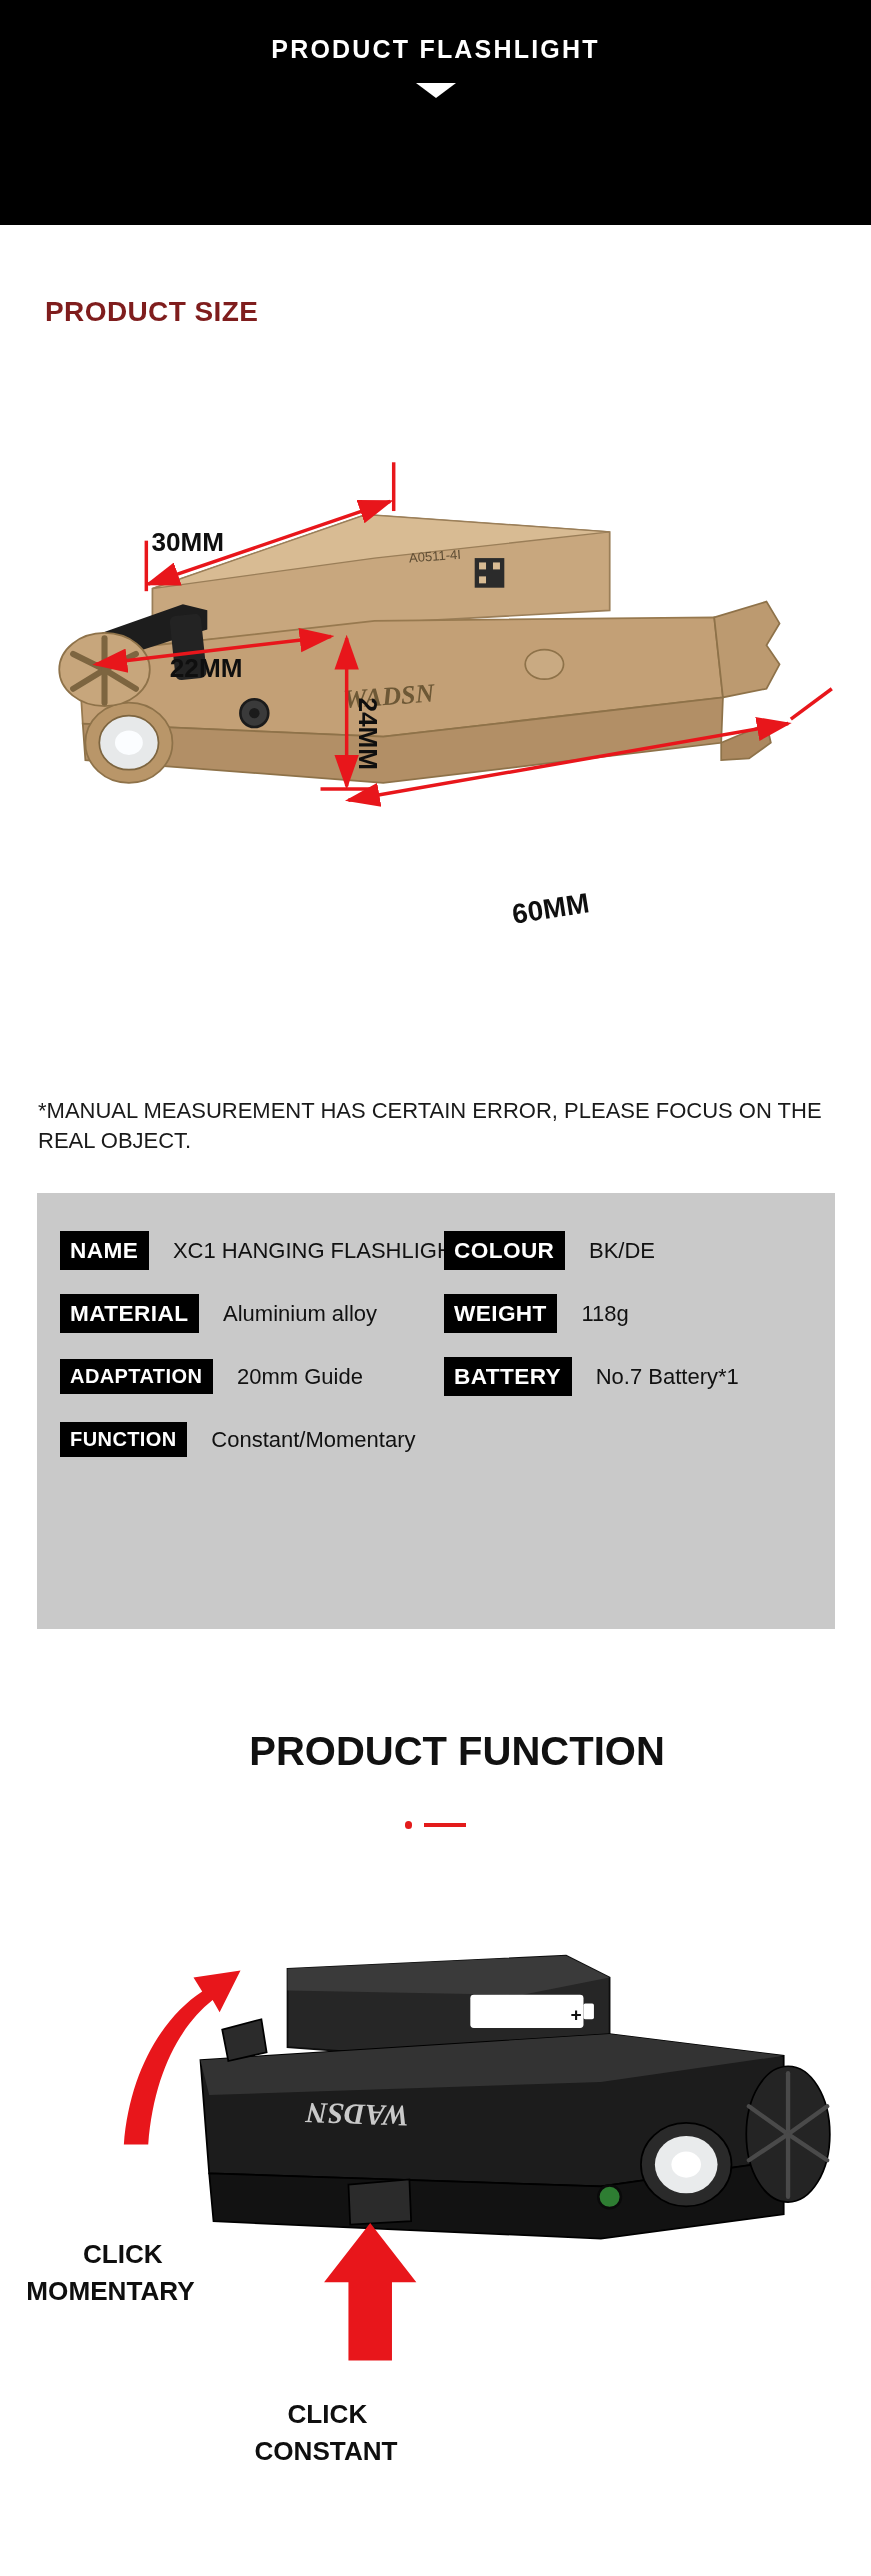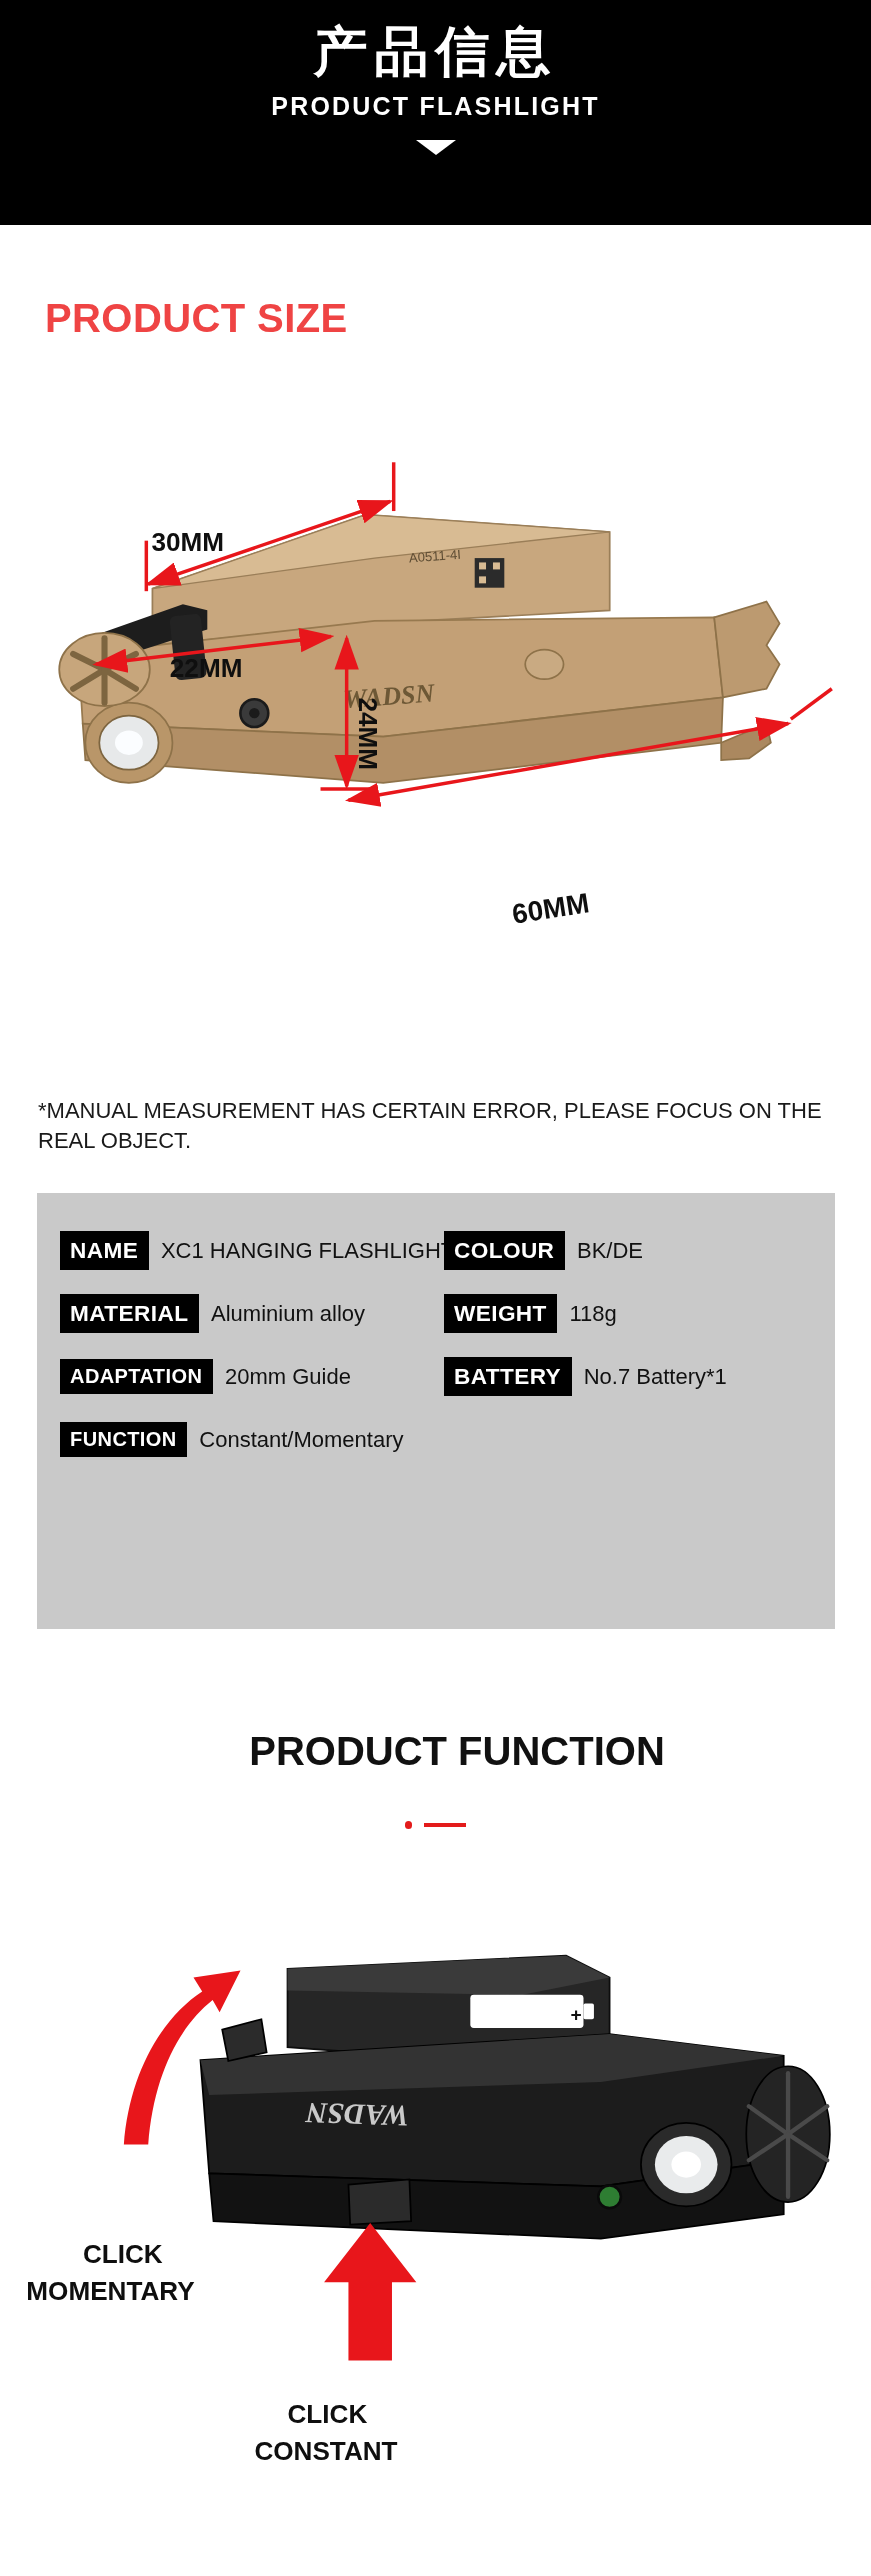--- a/index.html
+++ b/index.html
@@ -47,23 +47,23 @@
   .banner-caret {
     margin-top: 19px;
     width: 0; height: 0;
     border-left: 20px solid transparent;
     border-right: 20px solid transparent;
     border-top: 15px solid #ffffff;
   }
 
   
   .section-title {
-    font-size: 40px;
-    font-weight: bold;
-    color: #ef4444;
+    font-size: 28px;
+    font-weight: bold;
+    color: #7f1d1d;
     letter-spacing: 0.4px;
   }
   .size-title {
     position: absolute;
     left: 45px;
     top: 296px;
   }
   .function-title {
     position: absolute;
     width: 100%;
@@ -122,20 +122,21 @@
     padding: 26px 22.6px;
   }
   .spec-row {
     display: flex;
     align-items: center;
     height: 63px;
   }
   .spec-cell {
     display: flex;
     align-items: center;
+    gap: 12px;
   }
   .spec-cell.left  { width: 51%; }
   .spec-cell.right { width: 49%; text-align: right; }
   .spec-key {
     background: #000000;
     color: #ffffff;
     font-size: 22.6px;
     font-weight: bold;
     padding: 6.1px 10.5px;
     white-space: nowrap;
@@ -158,21 +159,20 @@
     height: 679px;
   }
   .func-figure svg { display: block; }
 </style>
 </head>
 <body>
 
 <div class="page">
 
   <div class="banner">
-    <div class="banner-cn">产品信息</div>
     <div class="banner-en">PRODUCT FLASHLIGHT</div>
     <div class="banner-caret"></div>
   </div>
 
   <div class="section-title size-title">PRODUCT SIZE</div>
 
   <div class="size-figure">
     <svg width="871" height="610" viewBox="0 0 1000 700" xmlns="http://www.w3.org/2000/svg">
       <defs>
         <marker id="arrR" markerWidth="10" markerHeight="10" refX="9" refY="3.5" orient="auto">

